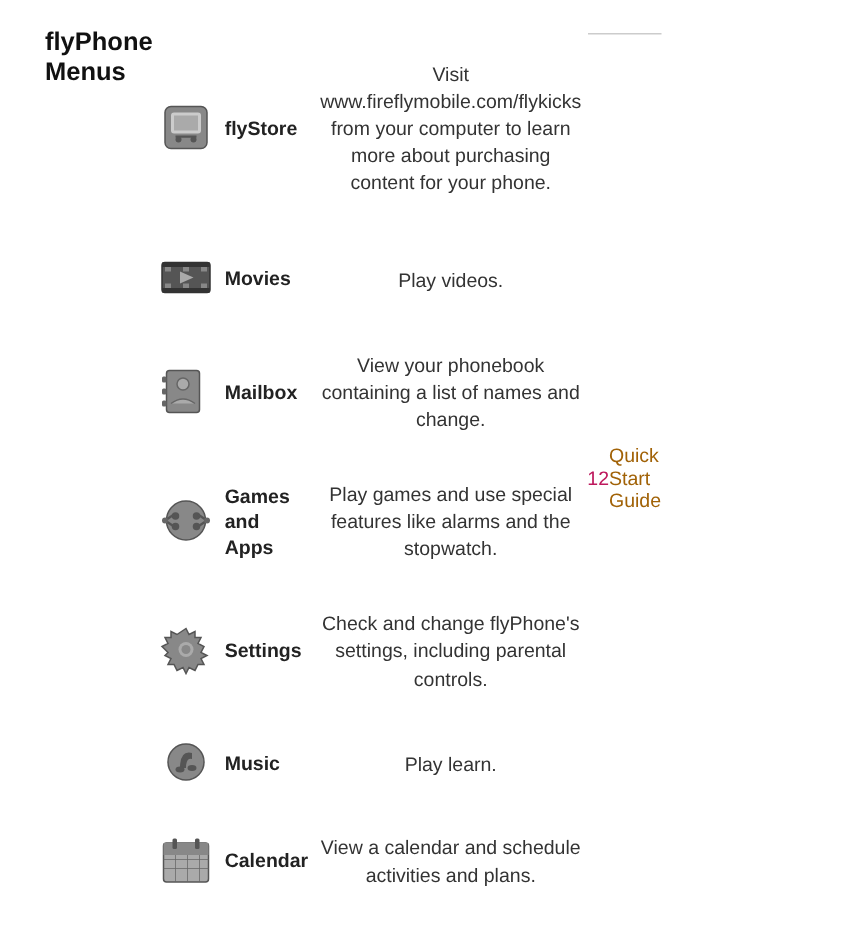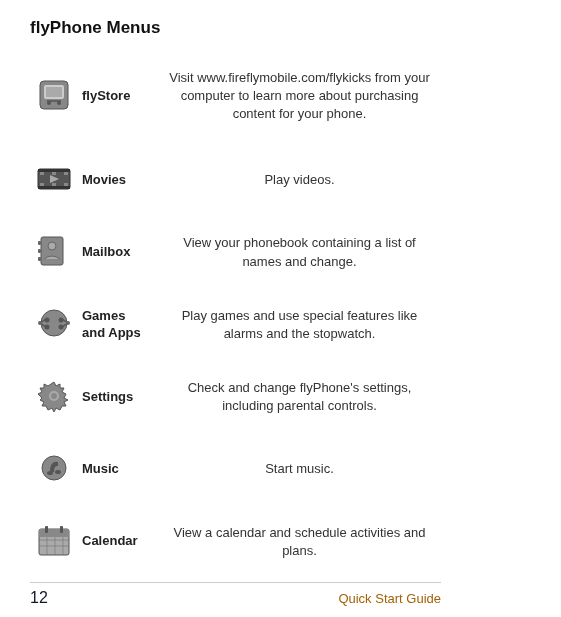--- a/index.html
+++ b/index.html
@@ -10,21 +10,21 @@
       font-family: Arial, Helvetica, sans-serif;
       font-size: 13px;
       color: #222;
       overflow: hidden;
     }
     .page {
       width: 471px;
       height: 617px;
       padding: 18px 30px 10px 30px;
       display: flex;
-      flex-direction: column;
+      flex-direction: row;
     }
     .page-title {
       font-size: 17px;
       font-weight: bold;
       margin-bottom: 10px;
       color: #111;
     }
     .menu-table {
       width: 100%;
       border-collapse: collapse;
@@ -64,22 +64,22 @@
     }
     .footer {
       display: flex;
       justify-content: space-between;
       align-items: center;
       border-top: 1px solid #ccc;
       padding-top: 6px;
       margin-top: 4px;
     }
     .footer-page {
-      font-size: 16px;
-      color: #0f172a;
+      font-size: 13px;
+      color: #be185d;
     }
     .footer-label {
       font-size: 13px;
       color: #a16207;
     }
 
     
     svg { display: block; }
   </style>
 </head>
@@ -181,21 +181,21 @@
       <div class="icon-img">
               <svg width="36" height="36" viewBox="0 0 36 36">
         <rect x="6" y="6" width="24" height="24" rx="12" fill="#888" stroke="#555" stroke-width="1"></rect>
         <path d="M14,22 Q14,10 22,12 L22,16 Q18,15 18,22 Z" fill="#555"></path>
         <ellipse cx="14" cy="23" rx="3" ry="2" fill="#555"></ellipse>
         <ellipse cx="22" cy="22" rx="3" ry="2" fill="#555"></ellipse>
       </svg>
             </div>
     </td>
     <td class="label-cell">Music</td>
-    <td class="desc-cell">Start music.</td>
+    <td class="desc-cell">Play learn.</td>
   </tr>
         <tr class="menu-row">
     <td class="icon-cell">
       <div class="icon-img">
               <svg width="36" height="36" viewBox="0 0 36 36">
         <rect x="3" y="7" width="30" height="26" rx="2" fill="#aaa" stroke="#555" stroke-width="1"></rect>
         <rect x="3" y="7" width="30" height="8" fill="#888"></rect>
         <rect x="9" y="4" width="3" height="7" rx="1" fill="#555"></rect>
         <rect x="24" y="4" width="3" height="7" rx="1" fill="#555"></rect>
         <line x1="3" y1="18" x2="33" y2="18" stroke="#666" stroke-width="0.5"></line>

